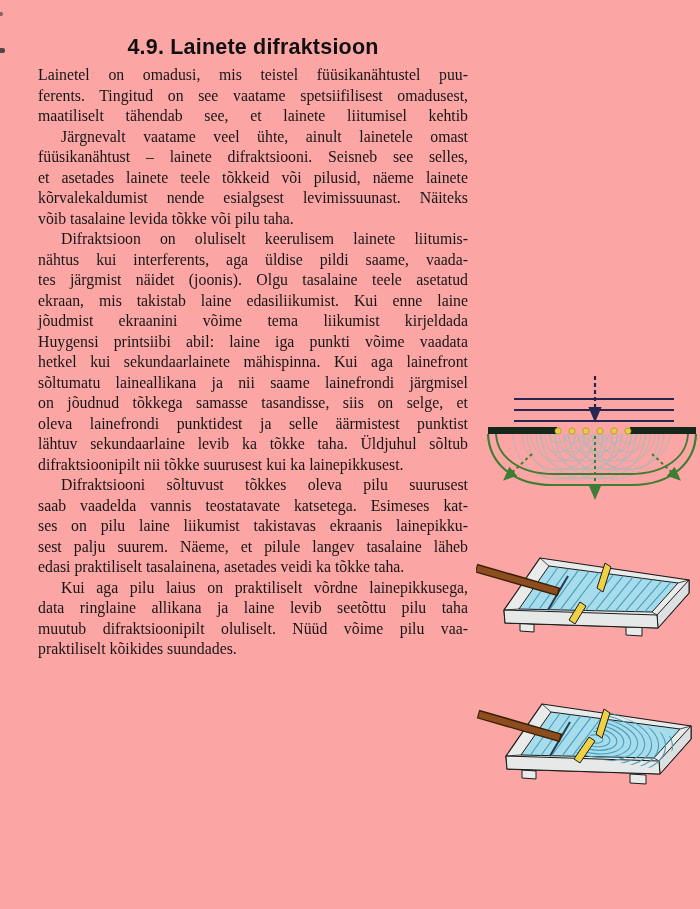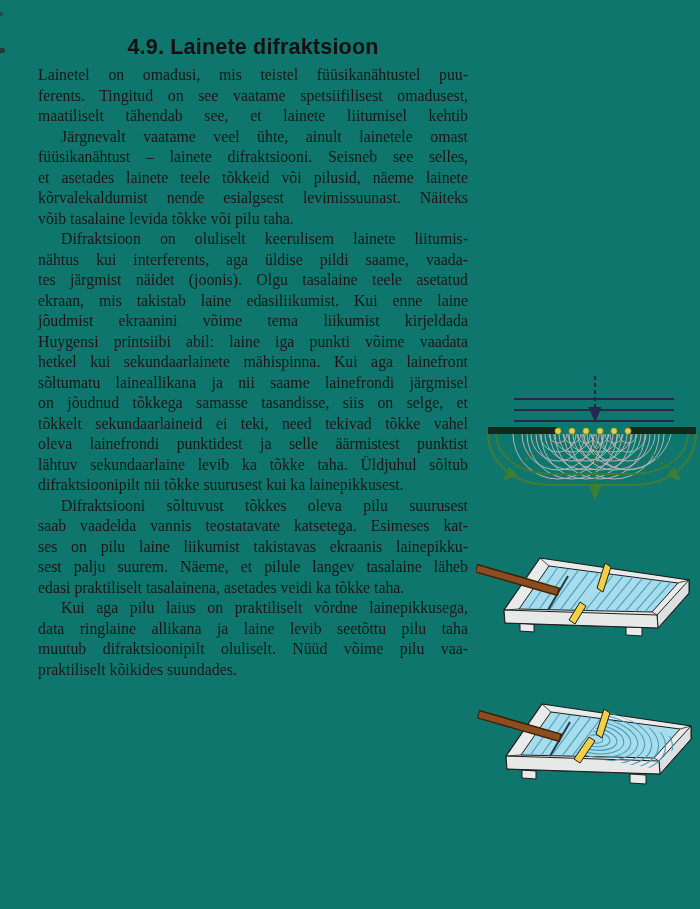--- a/index.html
+++ b/index.html
@@ -1,16 +1,16 @@
 <!DOCTYPE html>
 <html><head>
 <meta charset="utf-8">
 <style>
   html,body{margin:0;padding:0;background:#e8e8e8;}
-  .page{position:relative;width:700px;height:909px;background:#0f766e;overflow:hidden;
+  .page{position:relative;width:700px;height:909px;background:#fca5a5;overflow:hidden;
         font-family:"Liberation Serif","DejaVu Serif",serif;}
   .title{position:absolute;left:38px;top:21px;width:430px;text-align:center;
          font-family:"Liberation Sans","DejaVu Sans",sans-serif;font-weight:700;
          font-size:21.5px;color:#101010;letter-spacing:.2px;}
   .textcol{position:absolute;left:38px;top:65px;width:430px;color:#161616;
            font-size:15.8px;}
   .ln{height:20.5px;line-height:20.5px;text-align:justify;text-align-last:justify;overflow:visible;}
   .ln.ind{padding-left:23px;}
   .ln.end{text-align-last:left;}
   .fig{position:absolute;}
@@ -40,21 +40,20 @@
 
     <div class="ln ind">Difraktsioon on oluliselt keerulisem lainete liitumis-</div>
     <div class="ln">nähtus kui interferents, aga üldise pildi saame, vaada-</div>
     <div class="ln">tes järgmist näidet (joonis). Olgu tasalaine teele asetatud</div>
     <div class="ln">ekraan, mis takistab laine edasiliikumist. Kui enne laine</div>
     <div class="ln">jõudmist ekraanini võime tema liikumist kirjeldada</div>
     <div class="ln">Huygensi printsiibi abil: laine iga punkti võime vaadata</div>
     <div class="ln">hetkel kui sekundaarlainete mähispinna. Kui aga lainefront</div>
     <div class="ln">sõltumatu laineallikana ja nii saame lainefrondi järgmisel</div>
     <div class="ln">on jõudnud tõkkega samasse tasandisse, siis on selge, et</div>
-    <div class="ln">tõkkelt sekundaarlaineid ei teki, need tekivad tõkke vahel</div>
     <div class="ln">oleva lainefrondi punktidest ja selle äärmistest punktist</div>
     <div class="ln">lähtuv sekundaarlaine levib ka tõkke taha. Üldjuhul sõltub</div>
     <div class="ln end">difraktsioonipilt nii tõkke suurusest kui ka lainepikkusest.</div>
 
     <div class="ln ind">Difraktsiooni sõltuvust tõkkes oleva pilu suurusest</div>
     <div class="ln">saab vaadelda vannis teostatavate katsetega. Esimeses kat-</div>
     <div class="ln">ses on pilu laine liikumist takistavas ekraanis lainepikku-</div>
     <div class="ln">sest palju suurem. Näeme, et pilule langev tasalaine läheb</div>
     <div class="ln end">edasi praktiliselt tasalainena, asetades veidi ka tõkke taha.</div>
 

